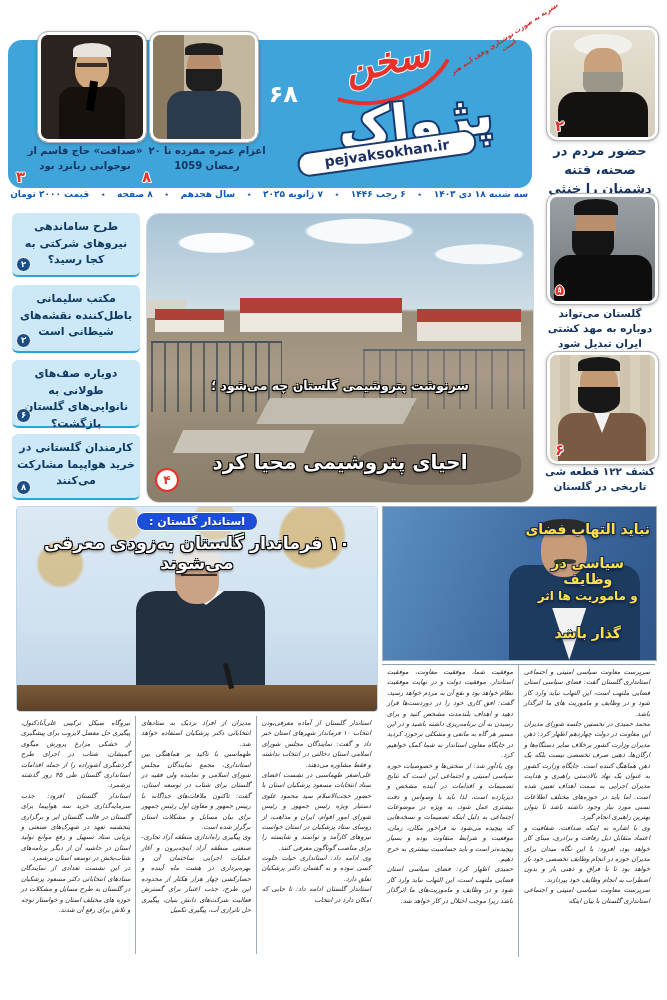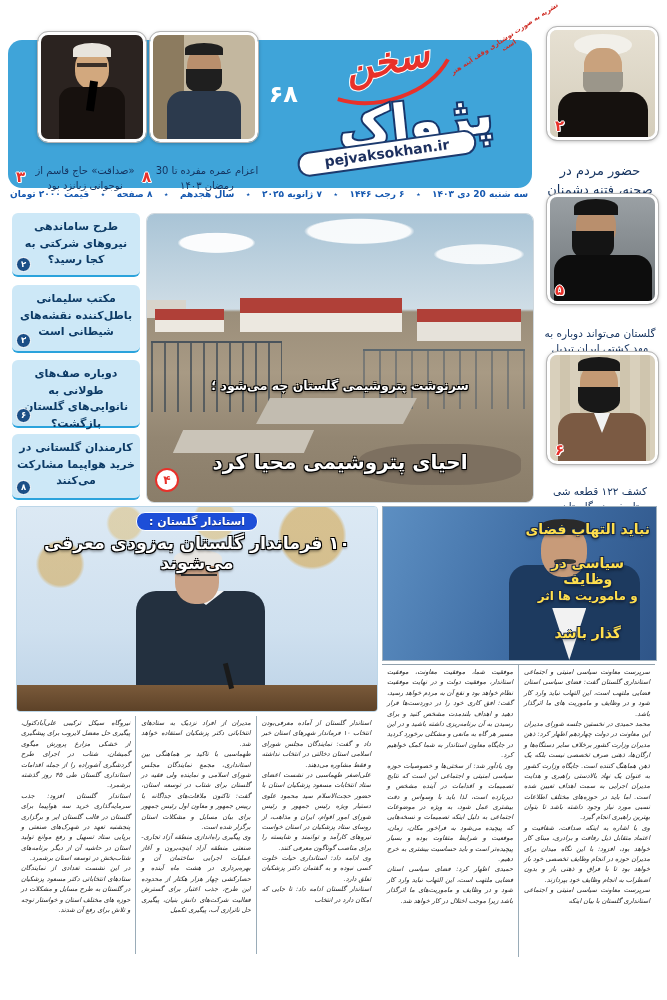--- a/index.html
+++ b/index.html
@@ -7,39 +7,39 @@
         font-family:"DejaVu Sans",sans-serif;direction:rtl;margin:0 auto;}
   .abs{position:absolute;}
 
   
   .band{position:absolute;left:8px;top:40px;width:524px;height:148px;background:#3fa4d9;border-radius:14px;}
   .slogan{position:absolute;left:442px;top:34px;width:130px;transform:rotate(-33deg);
           color:#cf2c24;font-size:6.5px;font-weight:bold;text-align:center;line-height:1.3;}
   .photo-card{position:absolute;border:3px solid #fff;outline:1px solid #b5b5b5;border-radius:10px;
               overflow:hidden;box-shadow:0 1px 4px rgba(0,0,0,.35);background:#ddd;}
   .ph{position:absolute;inset:0;}
-  .cap{position:absolute;font-weight:normal;color:#14325e;text-align:center;line-height:1.45;margin-top:20px;}
+  .cap{position:absolute;font-weight:bold;color:#14325e;text-align:center;line-height:1.45;}
   .cap-band{font-size:10px;color:#14325e;}
   .num-red{position:absolute;color:#e8312a;font-weight:bold;font-size:15px;
            text-shadow:-1px 0 #fff,1px 0 #fff,0 -1px #fff,0 1px #fff,1px 1px 0 #fff;}
   .dateline{position:absolute;left:10px;top:189px;width:518px;display:flex;direction:rtl;
             justify-content:space-between;align-items:center;color:#1558b0;font-size:9px;font-weight:bold;}
   .dateline .sep{color:#1558b0;font-size:8px;}
 
   
   .teaser{position:absolute;left:12px;width:128px;background:#cde8f7;border-radius:6px;
           border-bottom:2px solid #2ba3dc;color:#0d3b66;font-weight:bold;font-size:11px;
           text-align:center;line-height:1.5;padding:6px 5px 12px 5px;box-sizing:border-box;}
   .badge-navy{position:absolute;left:4px;bottom:3px;width:13px;height:13px;border-radius:50%;
               background:#1b4e86;color:#fff;font-size:8.5px;font-weight:bold;display:flex;
               align-items:center;justify-content:center;border:1px solid #fff;}
 
   
   .mainphoto{position:absolute;left:146px;top:213px;width:386px;height:288px;border:1px solid #cfd8de;
-             border-radius:8px;overflow:hidden;}
+             border-radius:13px;overflow:hidden;}
   .outline-w{color:#fff;text-shadow:-1px -1px 0 #000,1px -1px 0 #000,-1px 1px 0 #000,1px 1px 0 #000,0 2px 3px rgba(0,0,0,.55);}
   .outline-y{color:#ffdf4d;text-shadow:-1px -1px 0 #17294a,1px -1px 0 #17294a,-1px 1px 0 #17294a,1px 1px 0 #17294a,0 2px 3px rgba(0,0,0,.5);}
   .badge-circ{position:absolute;width:20px;height:20px;border-radius:50%;background:#fff;border:2px solid #e8312a;
               color:#e8312a;font-weight:bold;font-size:12px;display:flex;align-items:center;justify-content:center;}
 
   
   .gov{position:absolute;left:16px;top:506px;width:360px;height:204px;border-radius:4px;overflow:hidden;border:1px solid #bcd6e8;}
   .kicker-pill{position:absolute;top:5px;left:50%;transform:translateX(-50%);background:#1d4ed8;color:#fff;
                font-size:11px;font-weight:bold;padding:2px 12px;border-radius:9px;white-space:nowrap;
                text-shadow:0 1px 1px rgba(0,0,0,.5);border:1px solid #fff;}
@@ -74,21 +74,21 @@
       <div class="ph" style="background:linear-gradient(90deg,#8c7b5f 0 30%,#c3b79f 30% 100%);"></div>
       <div class="art" style="left:34px;top:12px;width:34px;height:42px;background:#b98f6d;border-radius:45%;"></div>
       <div class="art" style="left:32px;top:8px;width:38px;height:12px;background:#1f1f1f;border-radius:50% 50% 0 0;"></div>
       <div class="art" style="left:33px;top:34px;width:36px;height:24px;background:#1f1f1f;border-radius:0 0 45% 45%;"></div>
       <div class="art" style="left:14px;top:56px;width:74px;height:48px;background:#2c3a4d;border-radius:16px 16px 0 0;"></div>
     </div>
 
     <div class="cap cap-band" style="left:16px;top:104px;width:122px;">«صداقت» حاج قاسم از نوجوانی زبانزد بود</div>
     <div class="num-red" style="left:8px;top:128px;">۳</div>
 
-    <div class="cap cap-band" style="left:140px;top:104px;width:118px;">اعزام عمره مفرده تا 30 رمضان ۱۴۰۳</div>
+    <div class="cap cap-band" style="left:140px;top:104px;width:118px;">اعزام عمره مفرده تا ۲۰ رمضان 1059</div>
     <div class="num-red" style="left:134px;top:128px;">۸</div>
 
     <svg class="abs" style="left:262px;top:-22px;" width="258" height="176" viewBox="0 0 258 176">
       <text x="28" y="84" font-size="24" font-weight="bold" fill="#ffffff" font-family="DejaVu Sans">۷۶۸</text>
       <g transform="rotate(-12 118 48)">
         <text x="118" y="56" font-size="38" font-weight="bold" font-style="italic" fill="#e8312a" stroke="#ffffff" stroke-width="2" paint-order="stroke" text-anchor="middle" font-family="DejaVu Sans">سخن</text>
         <path d="M 62 70 C 98 90 152 84 178 54" stroke="#e8312a" stroke-width="4" fill="none"></path>
       </g>
       <g transform="rotate(-6 145 100)">
         <text x="145" y="122" font-size="52" font-weight="bold" fill="#ffffff" stroke="#17366b" stroke-width="4" paint-order="stroke" text-anchor="middle" font-family="DejaVu Sans">پژواک</text>
@@ -96,21 +96,21 @@
       <g transform="rotate(-8 116 136)">
         <rect x="28" y="124" width="178" height="23" rx="11" fill="#ffffff" stroke="#1c3a6e" stroke-width="2"></rect>
         <text x="117" y="140" font-size="14" font-weight="bold" fill="#1c2f5e" text-anchor="middle" font-family="DejaVu Sans" direction="ltr">pejvaksokhan.ir</text>
       </g>
     </svg>
   </div>
 
   <div class="slogan">نشریه به صورت نوشتاری وقف آینه هنر است</div>
 
   <div class="dateline">
-    <span>سه شنبه 20 دی ۱۴۰۳</span>
+    <span>سه شنبه ۱۸ دی ۱۴۰۳</span>
     <span class="sep">٭</span>
     <span>۶ رجب ۱۴۴۶</span>
     <span class="sep">٭</span>
     <span>۷ ژانویه ۲۰۲۵</span>
     <span class="sep">٭</span>
     <span>سال هجدهم</span>
     <span class="sep">٭</span>
     <span>۸ صفحه</span>
     <span class="sep">٭</span>
     <span>قیمت ۲۰۰۰ تومان</span>

